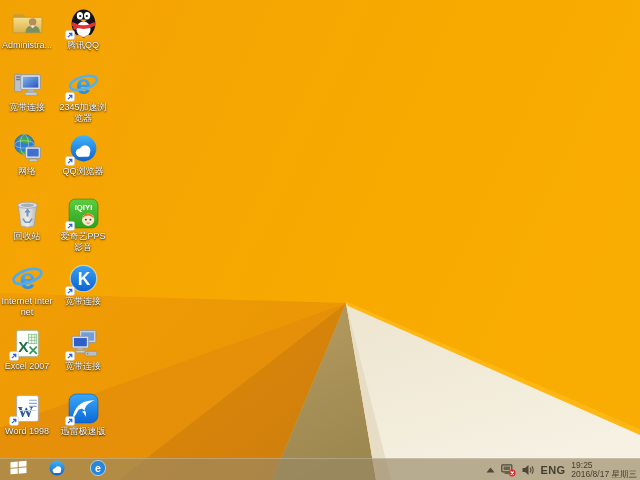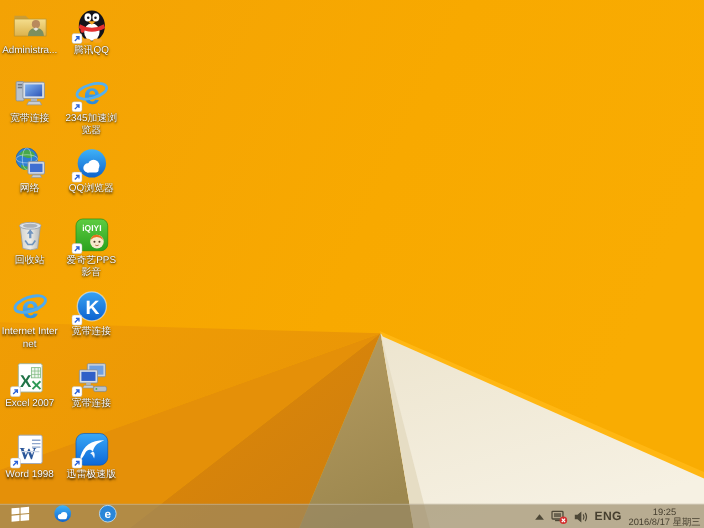--- a/index.html
+++ b/index.html
@@ -22,21 +22,21 @@
   #taskbar{position:absolute;left:0;bottom:0;width:640px;height:22px;
     background:rgba(152,137,101,.66);border-top:1px solid rgba(255,255,255,.22);
     box-sizing:border-box;display:flex;align-items:center;}
   .tb-btn{height:22px;display:flex;align-items:center;justify-content:center;}
   #start-btn{width:36px;}
   .tb-app{width:41px;}
   #tray{position:absolute;right:3px;top:0;height:22px;display:flex;align-items:center;gap:6px;
     color:#463f2f;}
   .tray-ic{display:flex;align-items:center;justify-content:center;}
   .lang{font-size:11px;font-weight:bold;letter-spacing:.3px;}
-  .clock{text-align:center;font-size:8.5px;line-height:9.5px;min-width:64px;}
+  .clock{font-size:8.5px;line-height:9.5px;min-width:64px;}
 </style>
 </head>
 <body>
 
 <div id="stage">
 
   <svg id="wallpaper" viewBox="0 0 640 480" preserveAspectRatio="none">
     <defs>
       <linearGradient id="wbg" x1="0" y1="0" x2="1" y2="0.35">
         <stop offset="0" stop-color="#f3a205"></stop>

